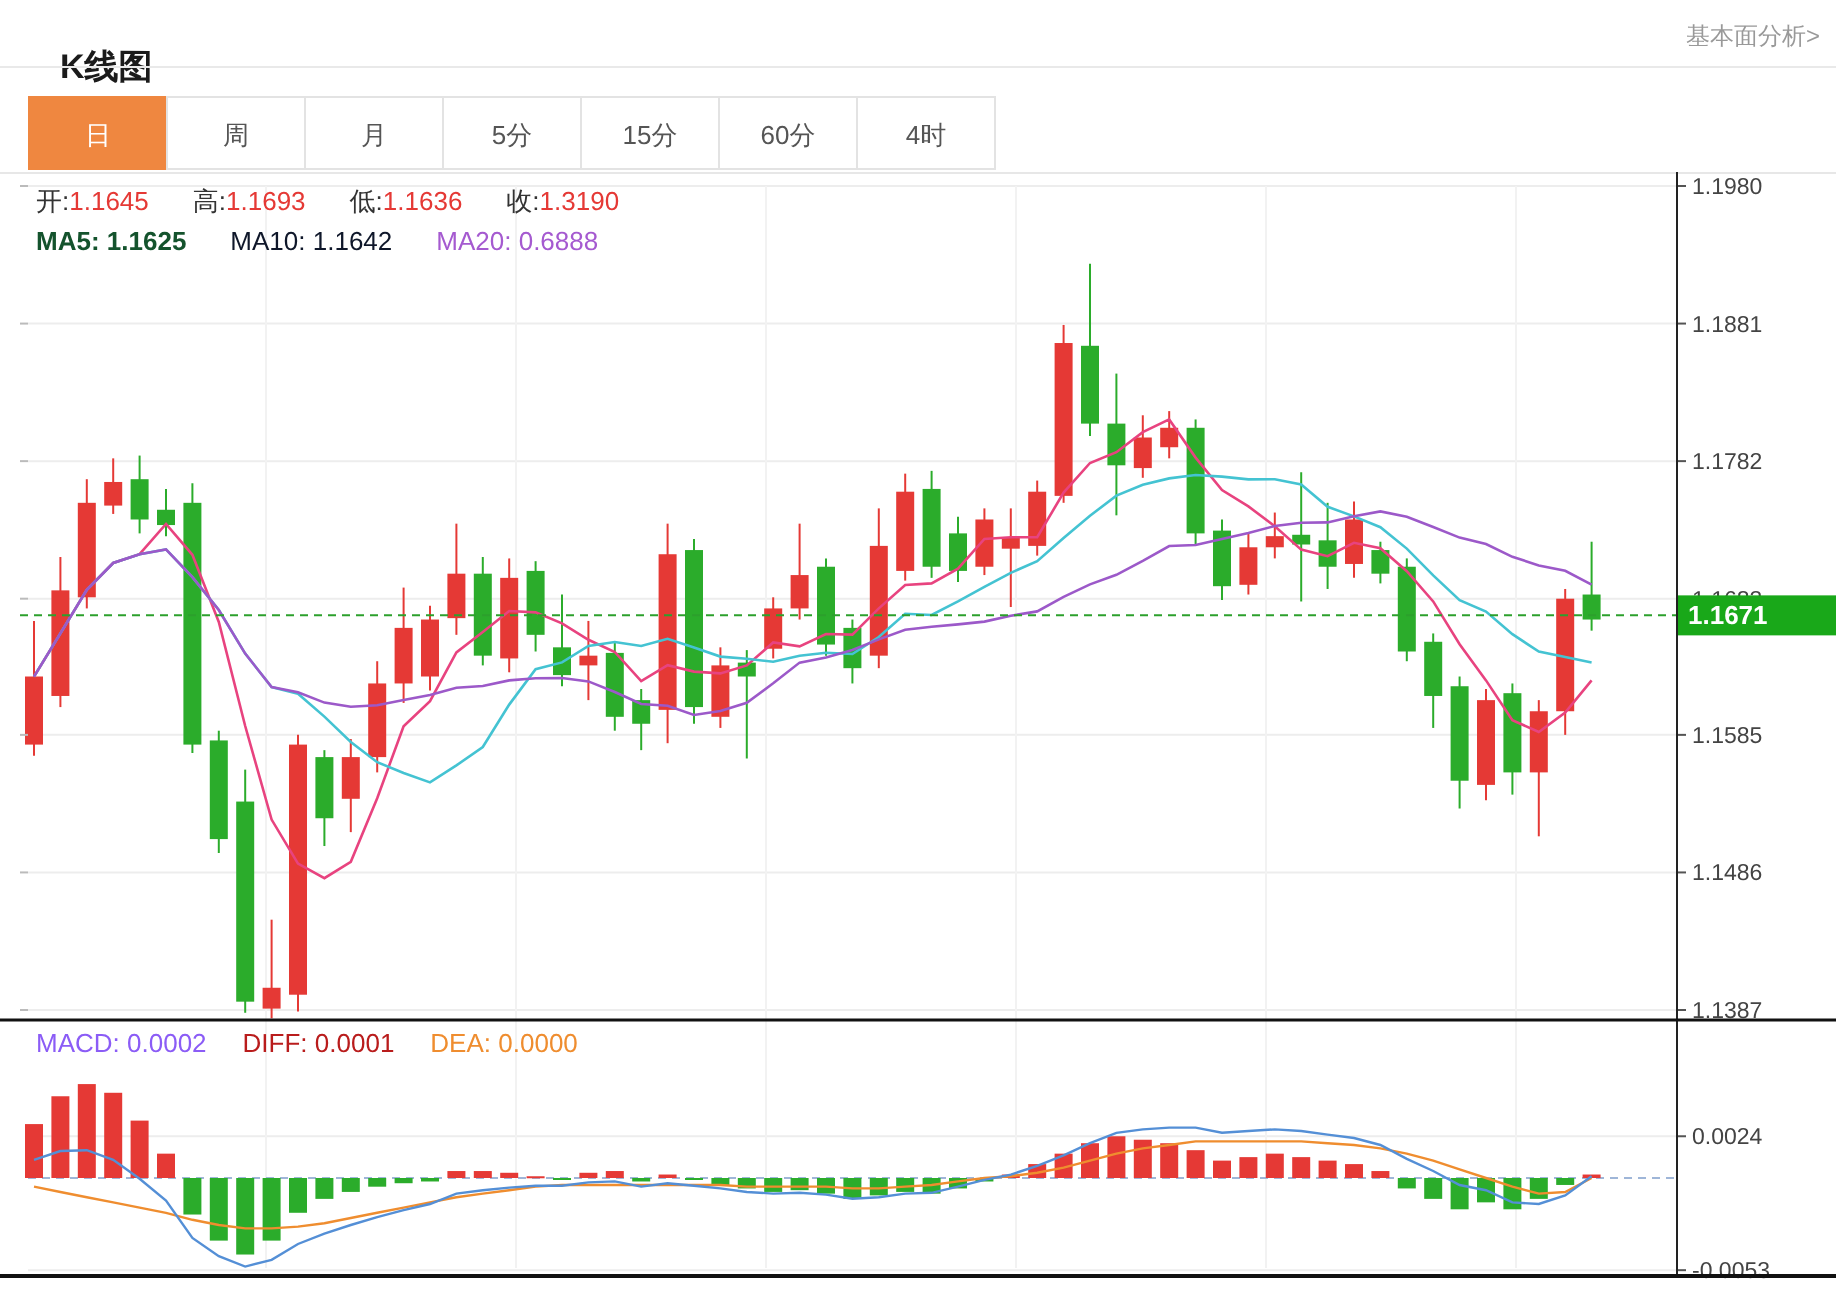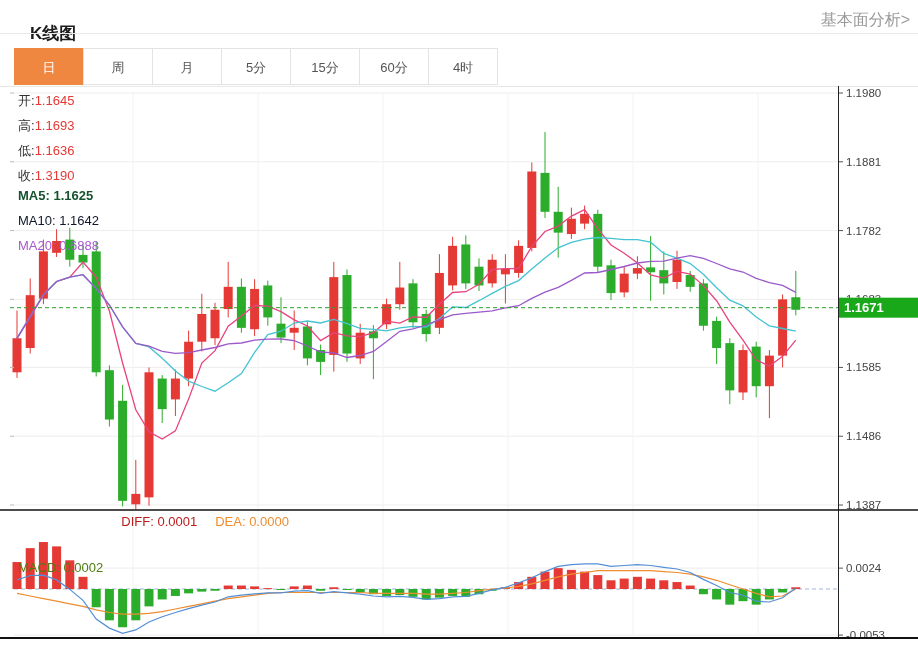--- a/index.html
+++ b/index.html
@@ -1,36 +1,36 @@
 <!DOCTYPE html>
 <html><head>
 <meta charset="utf-8">
 <style>
   html,body{margin:0;padding:0;background:#fff;}
   .page{position:relative;width:918px;height:647px;background:#fff;overflow:hidden;
         font-family:"Liberation Sans","DejaVu Sans",sans-serif;}
   .page-title{position:absolute;left:14px;top:6px;margin:16px;font-size:17px;font-weight:bold;color:#1b1b1b;}
-  .fund-link{position:absolute;right:8px;top:10px;font-size:16px;color:#999;text-decoration:none;cursor:pointer;}
+  .fund-link{position:absolute;right:8px;top:10px;font-size:12px;color:#999;text-decoration:none;cursor:pointer;}
   .divider{position:absolute;left:0;top:33px;width:918px;height:1px;background:#e9e9e9;}
   .tabbar{position:absolute;left:14px;top:48px;display:flex;z-index:2;}
   .tab{width:70px;height:37px;line-height:37px;text-align:center;font-size:13px;color:#555;
        border:1px solid #e3e3e3;margin-left:-1px;background:#fff;box-sizing:border-box;cursor:pointer;}
   .tab:first-child{margin-left:0;}
   .tab.active{background:#ef8740;border-color:#ef8740;color:#fff;}
   #chart-svg{position:absolute;left:0;top:86px;}
   svg text{font-family:"Liberation Sans","DejaVu Sans",sans-serif;}
   .infobar{position:absolute;left:18px;top:91px;z-index:3;font-size:13px;line-height:20px;}
-  .inforow{display:flex;gap:5px;white-space:nowrap;flex-direction:column;}
+  .inforow{display:flex;gap:22px;white-space:nowrap;}
   .lab{color:#333;}
   .v-red{color:#e53935;}
   .v-ma5{color:#14532d;font-weight:bold;}
   .v-ma10{color:#0f172a;}
   .v-ma20{color:#a55ad0;}
   .macd-infobar{position:absolute;left:18px;top:514px;z-index:3;font-size:13px;display:flex;gap:18px;white-space:nowrap;}
-  .v-macd{color:#4d7c0f;margin-top:46px;}
+  .v-macd{color:#8b5cf6;}
   .v-diff{color:#b91c1c;}
   .v-dea{color:#ef8d2f;}
 </style>
 </head>
 <body>
 
 <div class="page">
 
   <h1 class="page-title">K线图</h1>
   <a class="fund-link">基本面分析&gt;</a>

